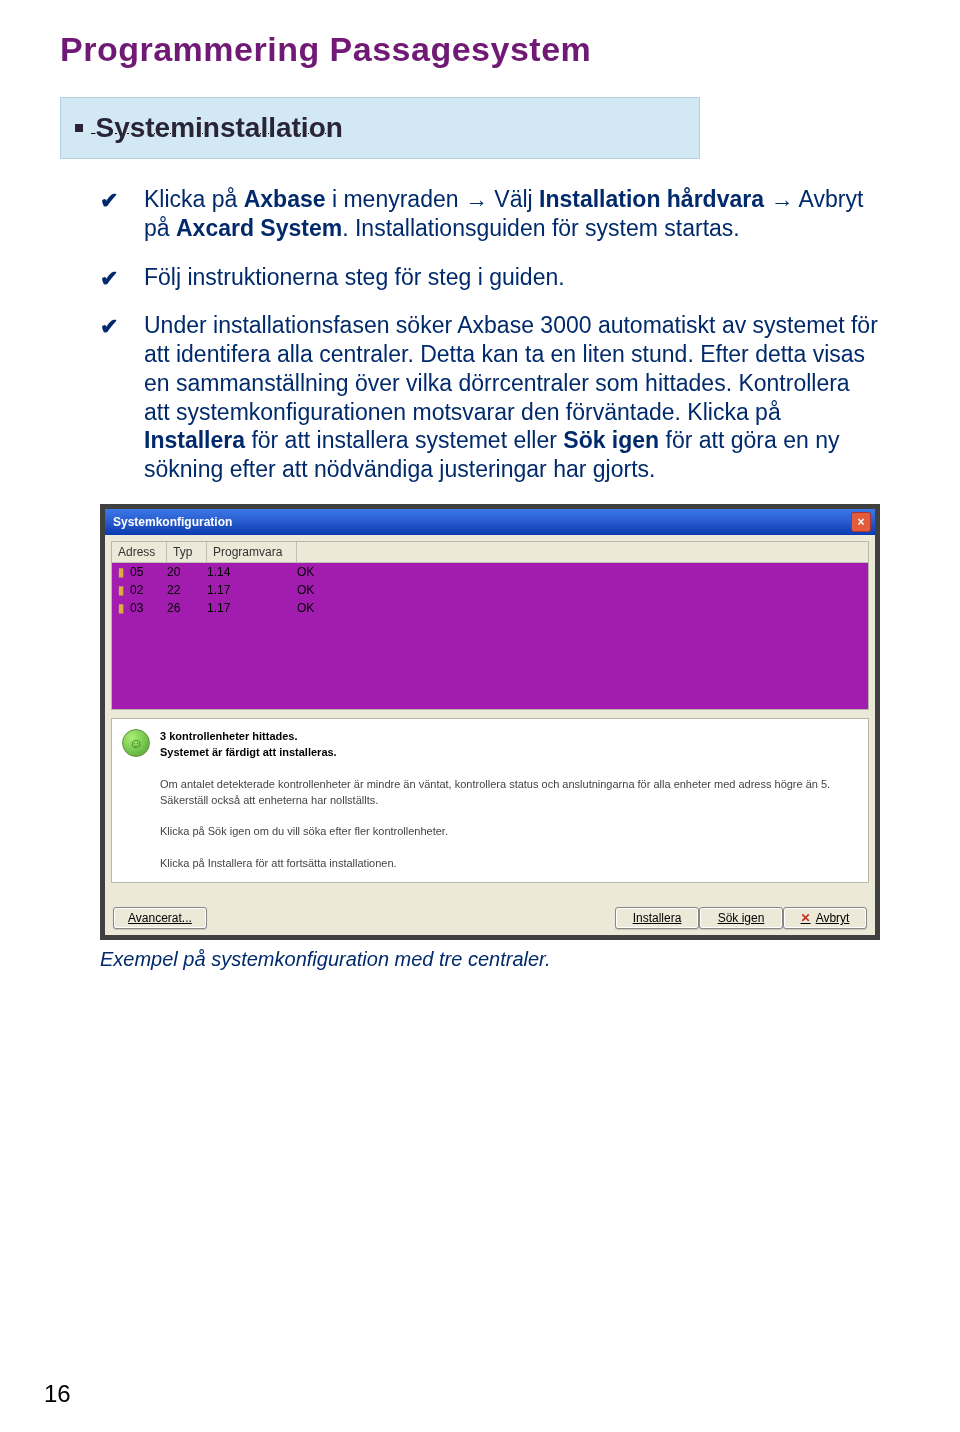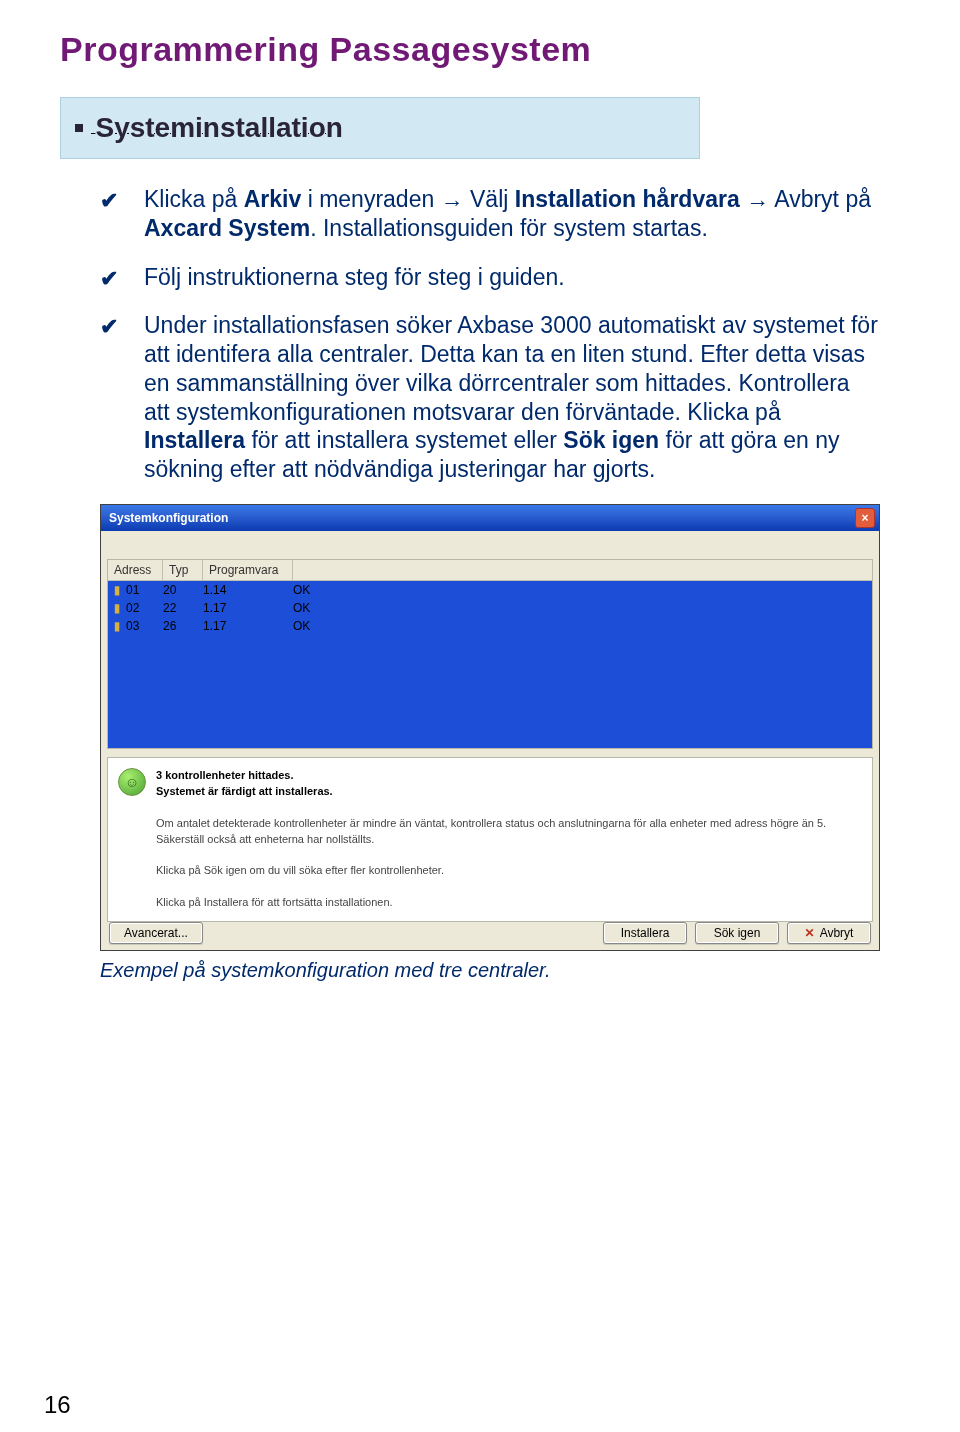--- a/index.html
+++ b/index.html
@@ -66,21 +66,21 @@
     color: #002a6b;
     font-size: 22px;
     font-weight: bold;
   }
   ul.checklist b { font-weight: bold; }
 
   
   .dialog {
     width: 780px;
     margin: 6px 0 8px 40px;
-    border: 1px solid #404040;
+    border: 5px solid #404040;
     background: #ece9d8;
     font-family: Tahoma, sans-serif;
     font-size: 12px;
     color: #000;
   }
   .titlebar {
     background: linear-gradient(to bottom, #3a78e8 0%, #2a5ed0 45%, #0a3ab0 100%);
     color: #fff;
     height: 26px;
     display: flex;
@@ -98,24 +98,23 @@
     color: #fff;
     text-align: center;
     line-height: 18px;
     font-weight: bold;
     font-size: 12px;
   }
   .dlg-body {
     padding: 6px;
   }
   .listpanel {
-    background: #1d4ed8;
+    background: #a21caf;
     border: 1px solid #b8b8a8;
-    height: 190px;
-    margin-top: 22px;
+    height: 169px;
   }
   .lp-head {
     display: flex;
     background: #ece9d8;
     border-bottom: 1px solid #c0c0b0;
   }
   .lp-head div {
     padding: 3px 6px;
     border-right: 1px solid #c0c0b0;
     font-weight: normal;
@@ -158,23 +157,23 @@
     color: #2a5a18;
     font-size: 14px;
     font-weight: bold;
     border: 1px solid #6a9040;
   }
   .info-text { flex: 1; font-size: 11px; color: #444; line-height: 1.45; }
   .info-text b { font-weight: bold; color: #000; }
 
   .buttonbar {
     display: flex;
-    margin-top: 0;
+    margin-top: 24px;
     padding: 0 2px;
-    gap: 8px;
+    text-decoration: underline;
   }
   .spacer { flex: 1; }
   .winbtn {
     background: #ece9d8;
     border: 1px solid #888;
     border-radius: 3px;
     padding: 3px 14px;
     font-size: 12px;
     min-width: 84px;
     text-align: center;
@@ -187,41 +186,41 @@
     margin-right: 5px;
   }
   .caption {
     color: #002a6b;
     font-size: 20px;
     font-style: italic;
     margin: 4px 0 0 40px;
   }
   .pagenum {
     position: absolute;
-    bottom: 13px;
+    bottom: 24px;
     left: 44px;
     font-size: 24px;
     color: #000;
   }
 </style>
 </head>
 <body>
 
 <div class="page">
 
   <h1 class="title">Programmering Passagesystem</h1>
 
   <div class="section-box">
     <span class="bul"></span>
     <span class="sec-title">Systeminstallation</span>
   </div>
 
   <ul class="checklist">
     <li>
-      <span>Klicka på </span><b>Arkiv</b><span> i menyraden → Välj </span><b>Installation hårdvara</b><span> → Avbryt på </span><b>Axcard System</b><span>. Installationsguiden för system startas.</span>
+      <span>Klicka på </span><b>Axbase</b><span> i menyraden → Välj </span><b>Installation hårdvara</b><span> → Avbryt på </span><b>Axcard System</b><span>. Installationsguiden för system startas.</span>
     </li>
     <li>
       <span>Följ instruktionerna steg för steg i guiden.</span>
     </li>
     <li>
       <span>Under installationsfasen söker Axbase 3000 automatiskt av systemet för att identifera alla centraler. Detta kan ta en liten stund. Efter detta visas en sammanställning över vilka dörrcentraler som hittades. Kontrollera att systemkonfigura­tionen motsvarar den förväntade. Klicka på </span><b>Installera</b><span> för att installera systemet eller </span><b>Sök igen</b><span> för att göra en ny sökning efter att nödvändiga justeringar har gjorts.</span>
     </li>
   </ul>
 
   
@@ -232,21 +231,21 @@
     </div>
     <div class="dlg-body">
       <div class="listpanel">
         <div class="lp-head">
           <div class="c-addr">Adress</div>
           <div class="c-typ">Typ</div>
           <div class="c-prog">Programvara</div>
         </div>
         <div class="lp-row">
           <span class="r-icon">▮</span>
-          <span class="r-addr">01</span>
+          <span class="r-addr">05</span>
           <span class="r-typ">20</span>
           <span class="r-prog">1.14</span>
           <span class="r-stat">OK</span>
         </div>
         <div class="lp-row">
           <span class="r-icon">▮</span>
           <span class="r-addr">02</span>
           <span class="r-typ">22</span>
           <span class="r-prog">1.17</span>
           <span class="r-stat">OK</span>

